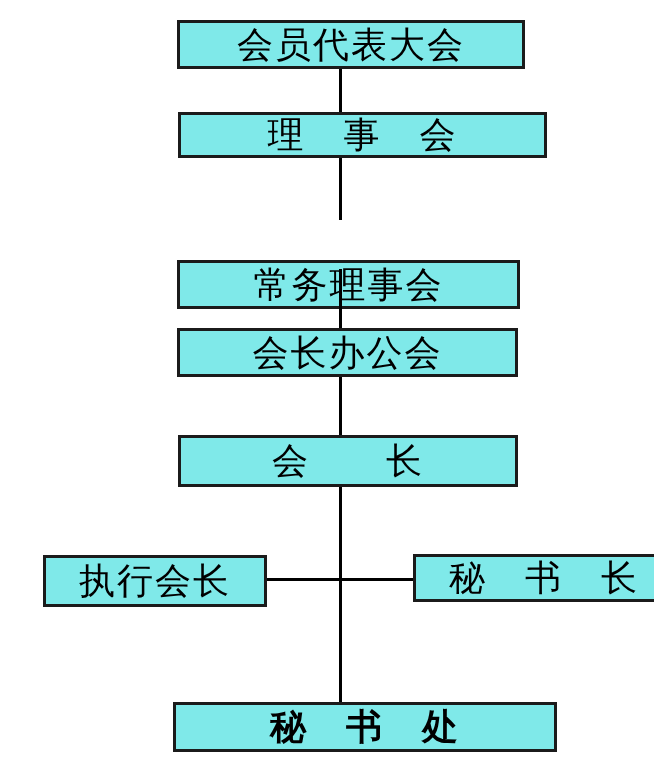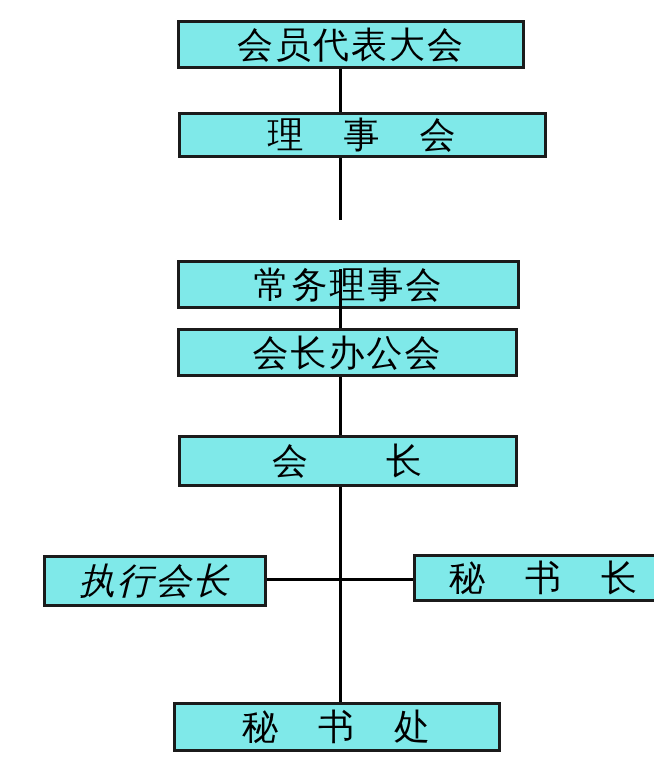--- a/index.html
+++ b/index.html
@@ -33,24 +33,24 @@
     position: absolute;
     background: var(--line, #000000);
   }
   
   .n1 { left: 177px; top: 20px;  width: 348px; height: 49px; }
   .n2 { left: 178px; top: 112px; width: 369px; height: 46px; }
   .n3 { left: 177px; top: 220px; width: 343px; height: 49px; margin-top: 40px; }
   .n4 { left: 177px; top: 328px; width: 341px; height: 49px; }
   .n5 { left: 178px; top: 435px; width: 340px; height: 52px; }
   
-  .n6 { left: 43px;  top: 555px; width: 224px; height: 52px; font-style: italic; }
+  .n6 { left: 43px;  top: 555px; width: 224px; height: 52px; }
   .n7 { left: 413px; top: 554px; width: 262px; height: 48px; }
   
-  .n8 { left: 173px; top: 702px; width: 328px; height: 50px; }
+  .n8 { left: 173px; top: 702px; width: 384px; height: 50px; font-weight: bold; }
   
   .v1 { left: 339px; top: 69px;  width: 3px; height: 43px; }
   .v2 { left: 339px; top: 158px; width: 3px; height: 62px; }
   .v3 { left: 339px; top: 269px; width: 3px; height: 59px; }
   .v4 { left: 339px; top: 377px; width: 3px; height: 58px; }
   .v5 { left: 339px; top: 487px; width: 3px; height: 215px; }
   .h1 { left: 267px; top: 578px; width: 146px; height: 3px; }
 </style>
 </head>
 <body>

